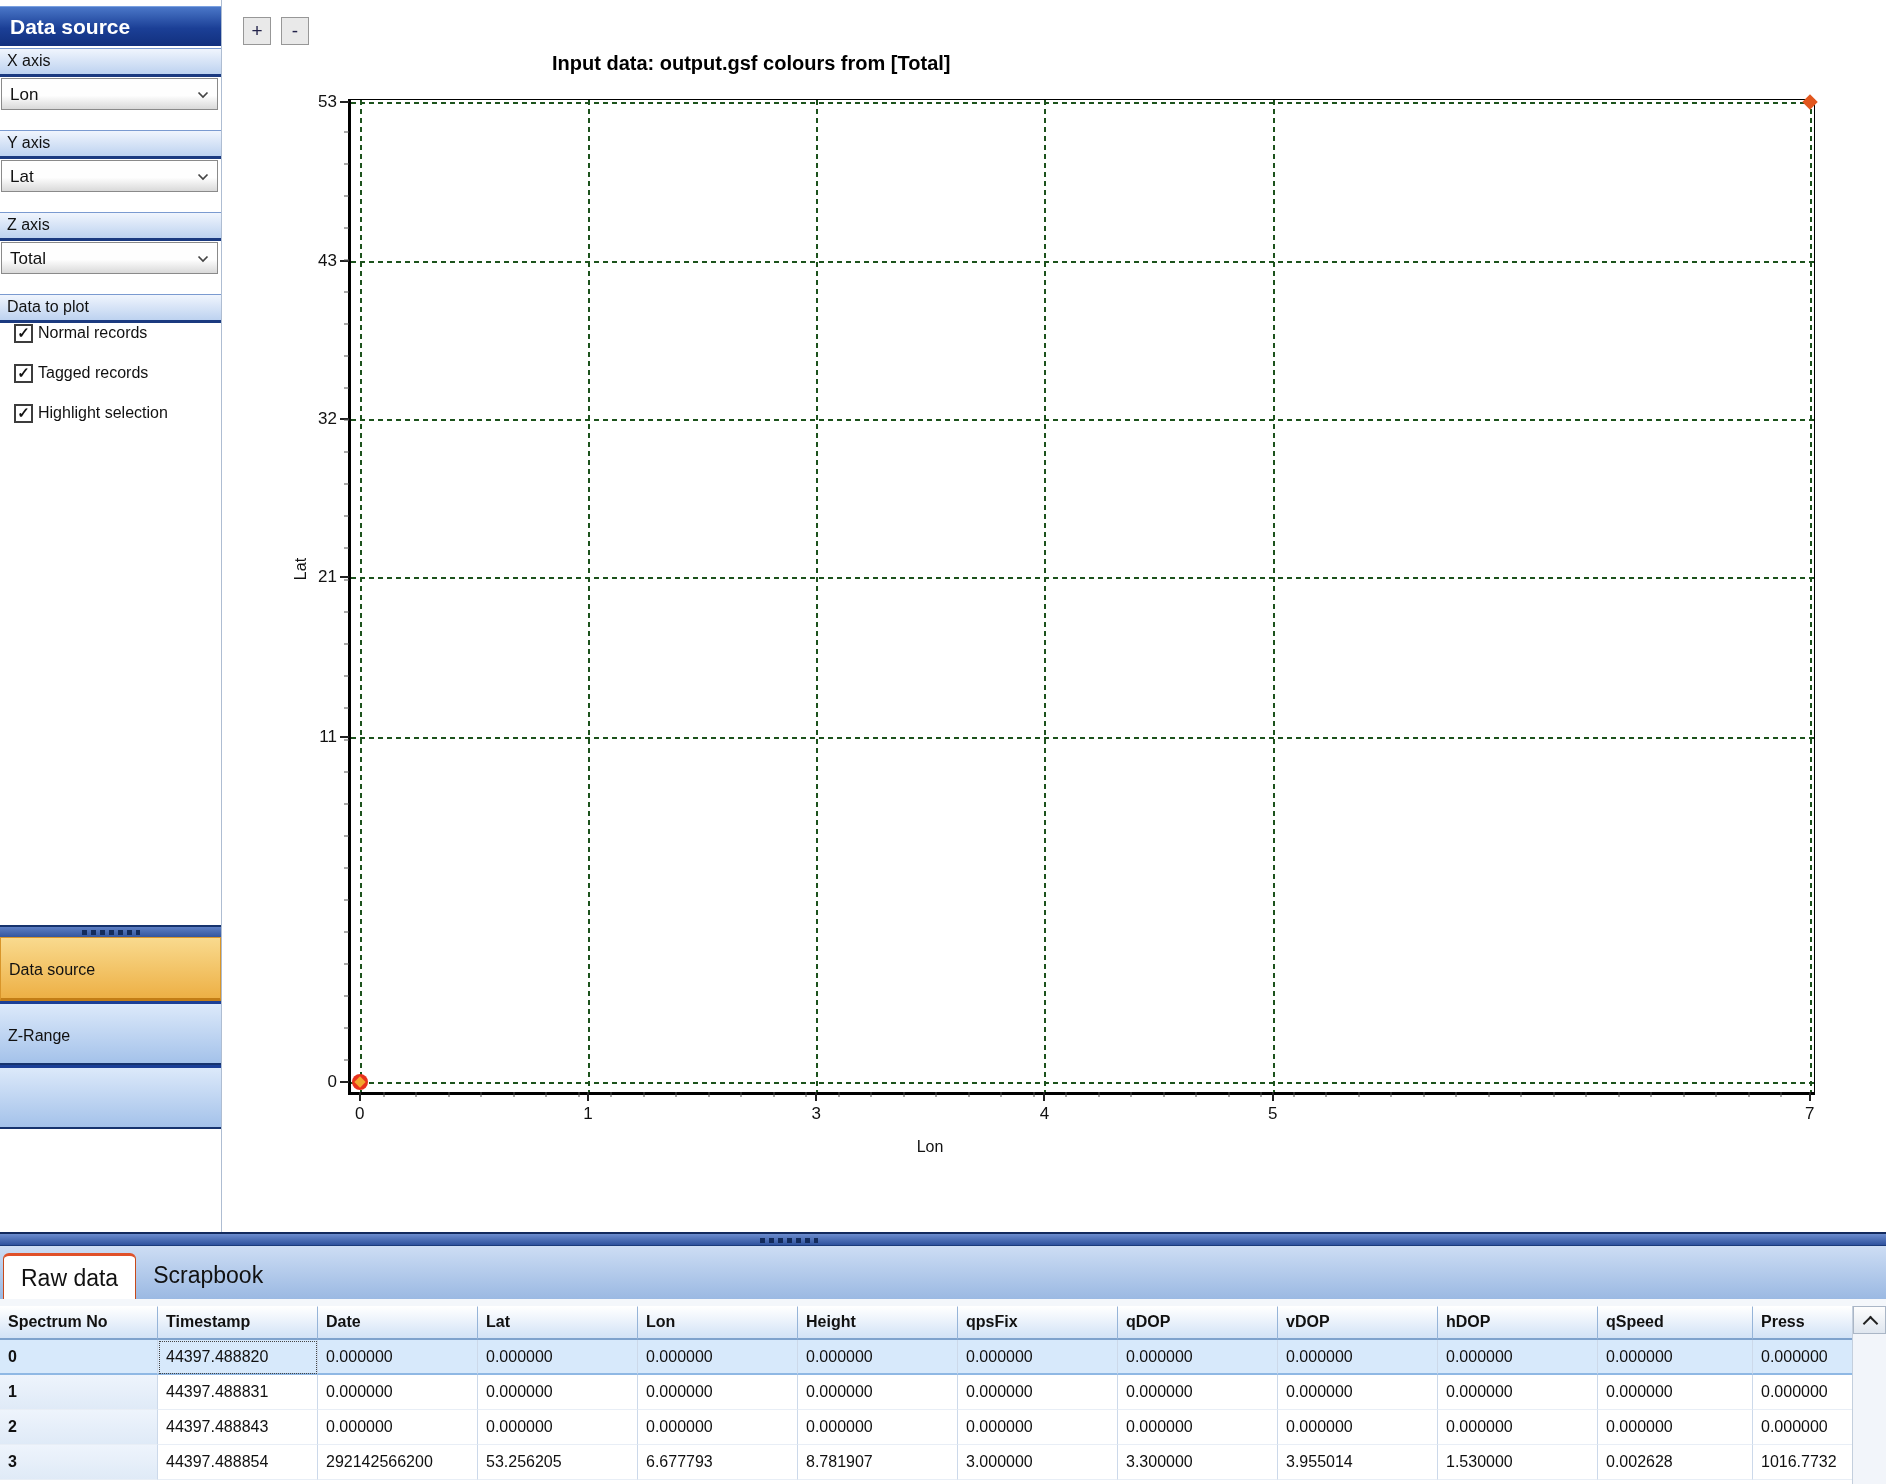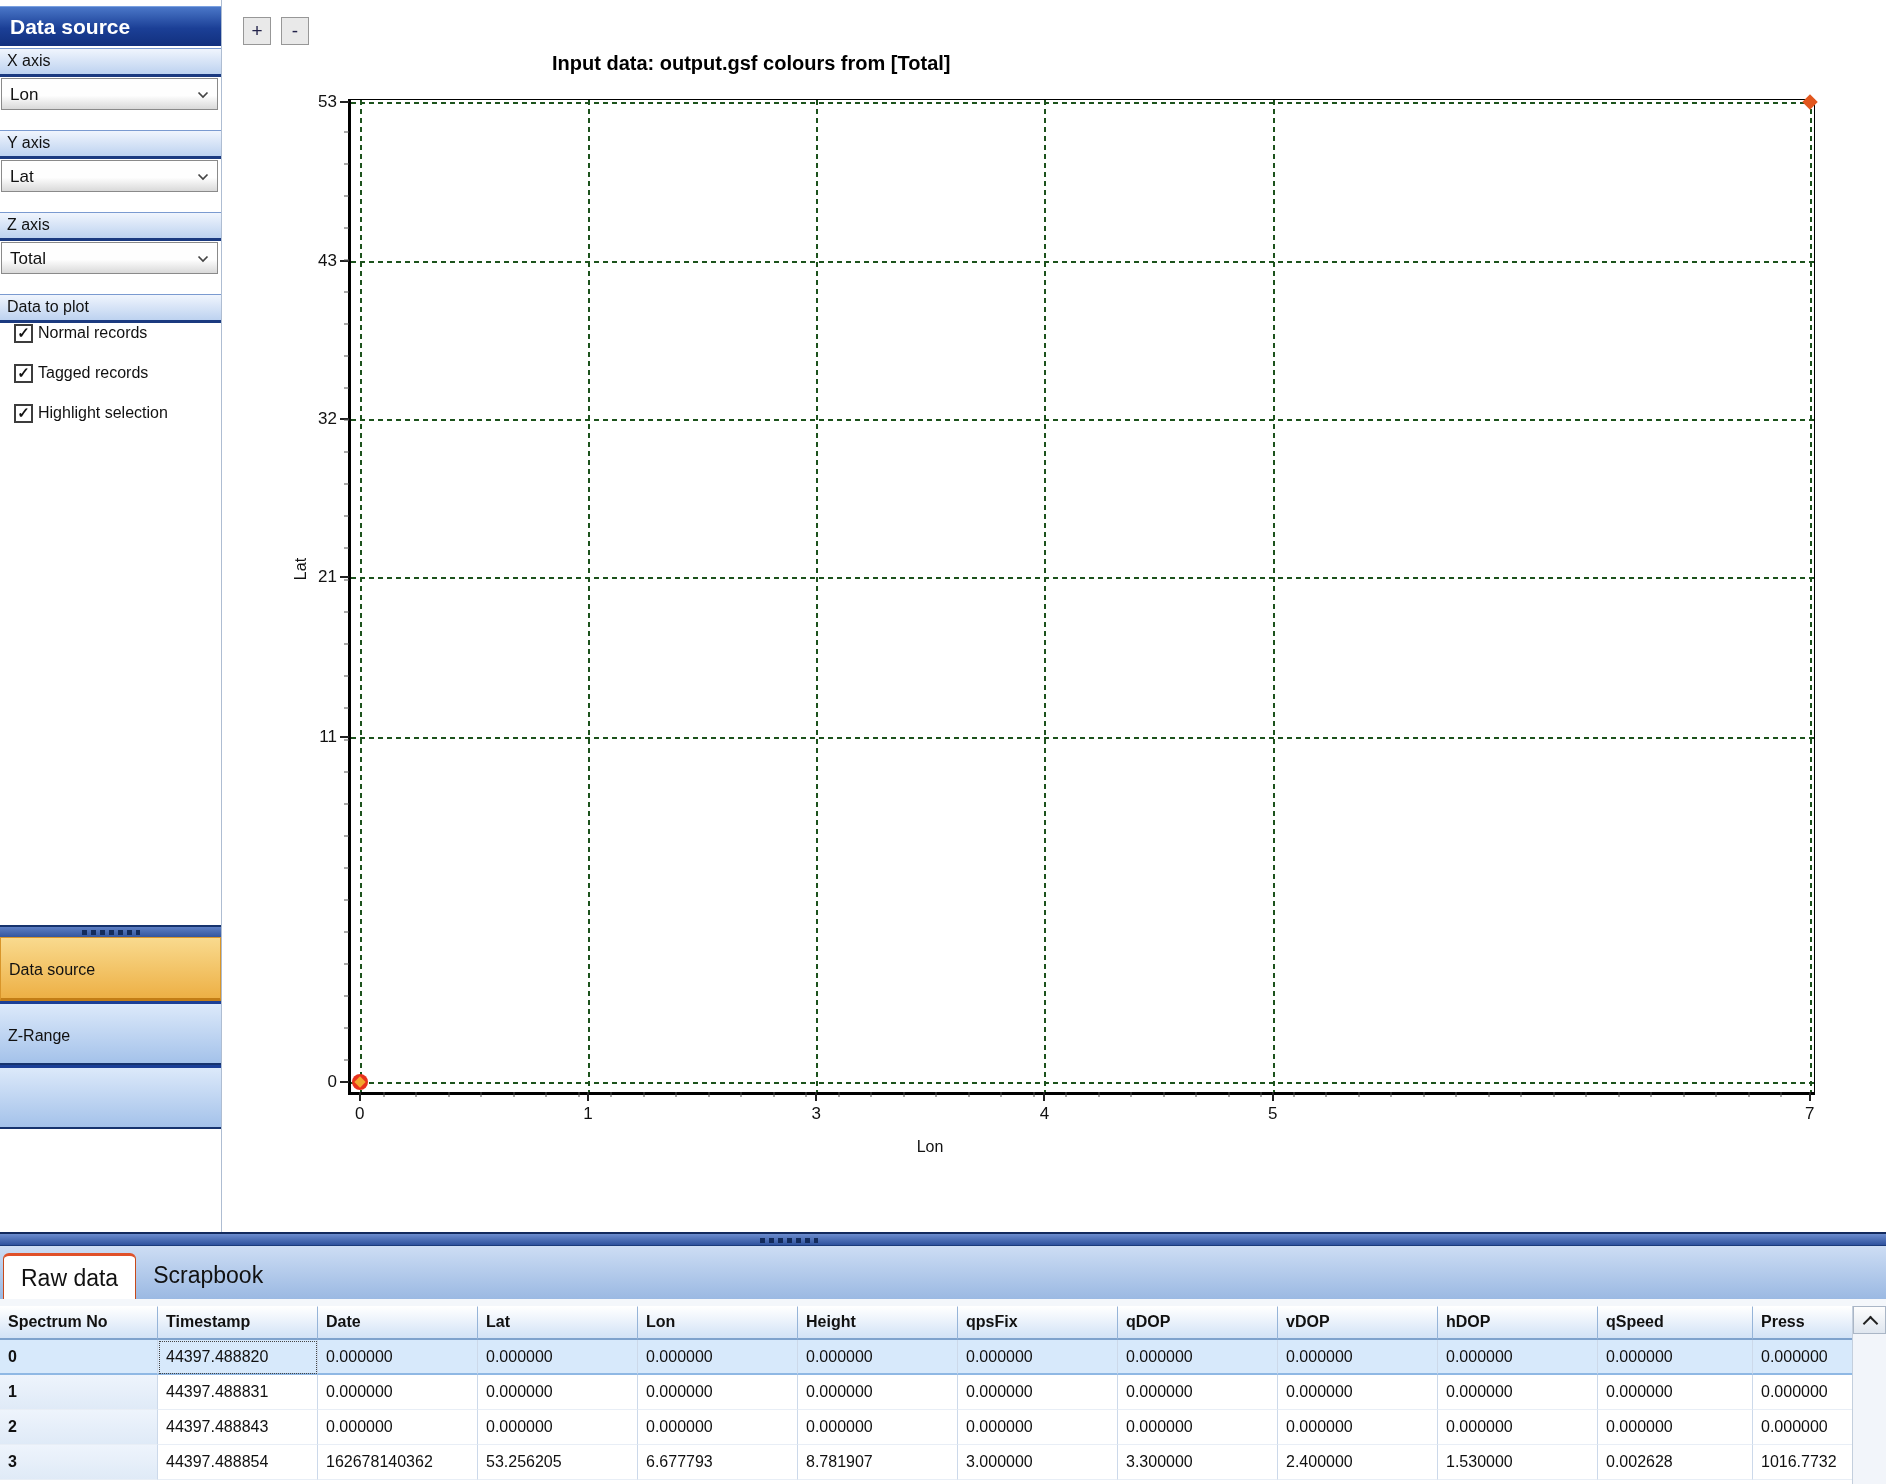--- a/index.html
+++ b/index.html
@@ -331,27 +331,27 @@
           <div class="td" style="width:160px">0.000000</div>
           <div class="td" style="width:160px">0.000000</div>
           <div class="td" style="width:160px">0.000000</div>
           <div class="td" style="width:160px">0.000000</div>
           <div class="td" style="width:155px">0.000000</div>
           <div class="td" style="width:133px">0.000000</div>
         </div>
         <div class="tr">
           <div class="td c0" style="width:158px">3</div>
           <div class="td" style="width:160px">44397.488854</div>
-          <div class="td" style="width:160px">162678140362</div>
+          <div class="td" style="width:160px">292142566200</div>
           <div class="td" style="width:160px">53.256205</div>
           <div class="td" style="width:160px">6.677793</div>
           <div class="td" style="width:160px">8.781907</div>
           <div class="td" style="width:160px">3.000000</div>
           <div class="td" style="width:160px">3.300000</div>
-          <div class="td" style="width:160px">2.400000</div>
+          <div class="td" style="width:160px">3.955014</div>
           <div class="td" style="width:160px">1.530000</div>
           <div class="td" style="width:155px">0.002628</div>
           <div class="td" style="width:133px">1016.7732</div>
         </div>
       </div>
     <div id="vscroll">
       <div class="up-btn">
         <span class="chev-up"></span>
       </div>
     </div>

